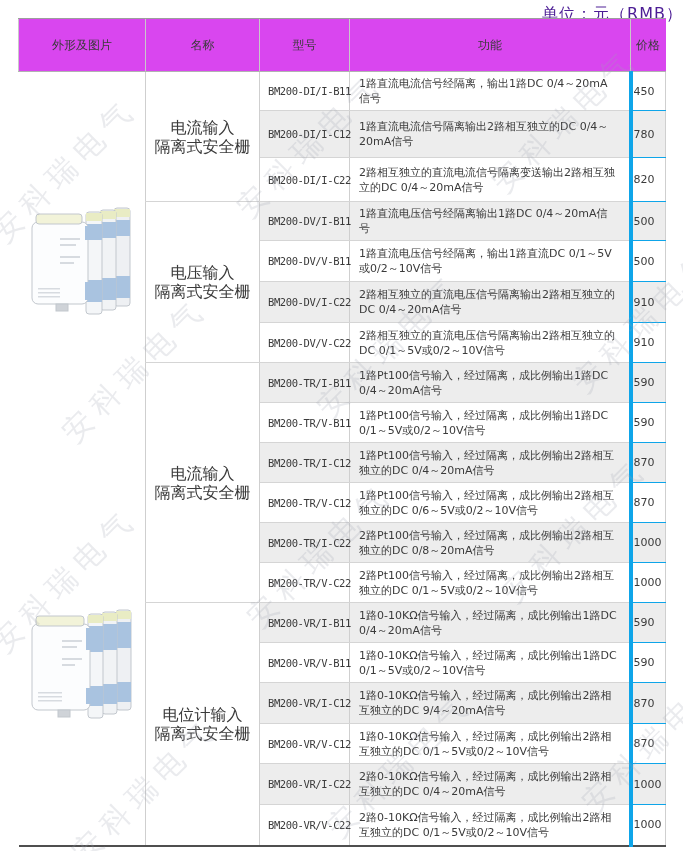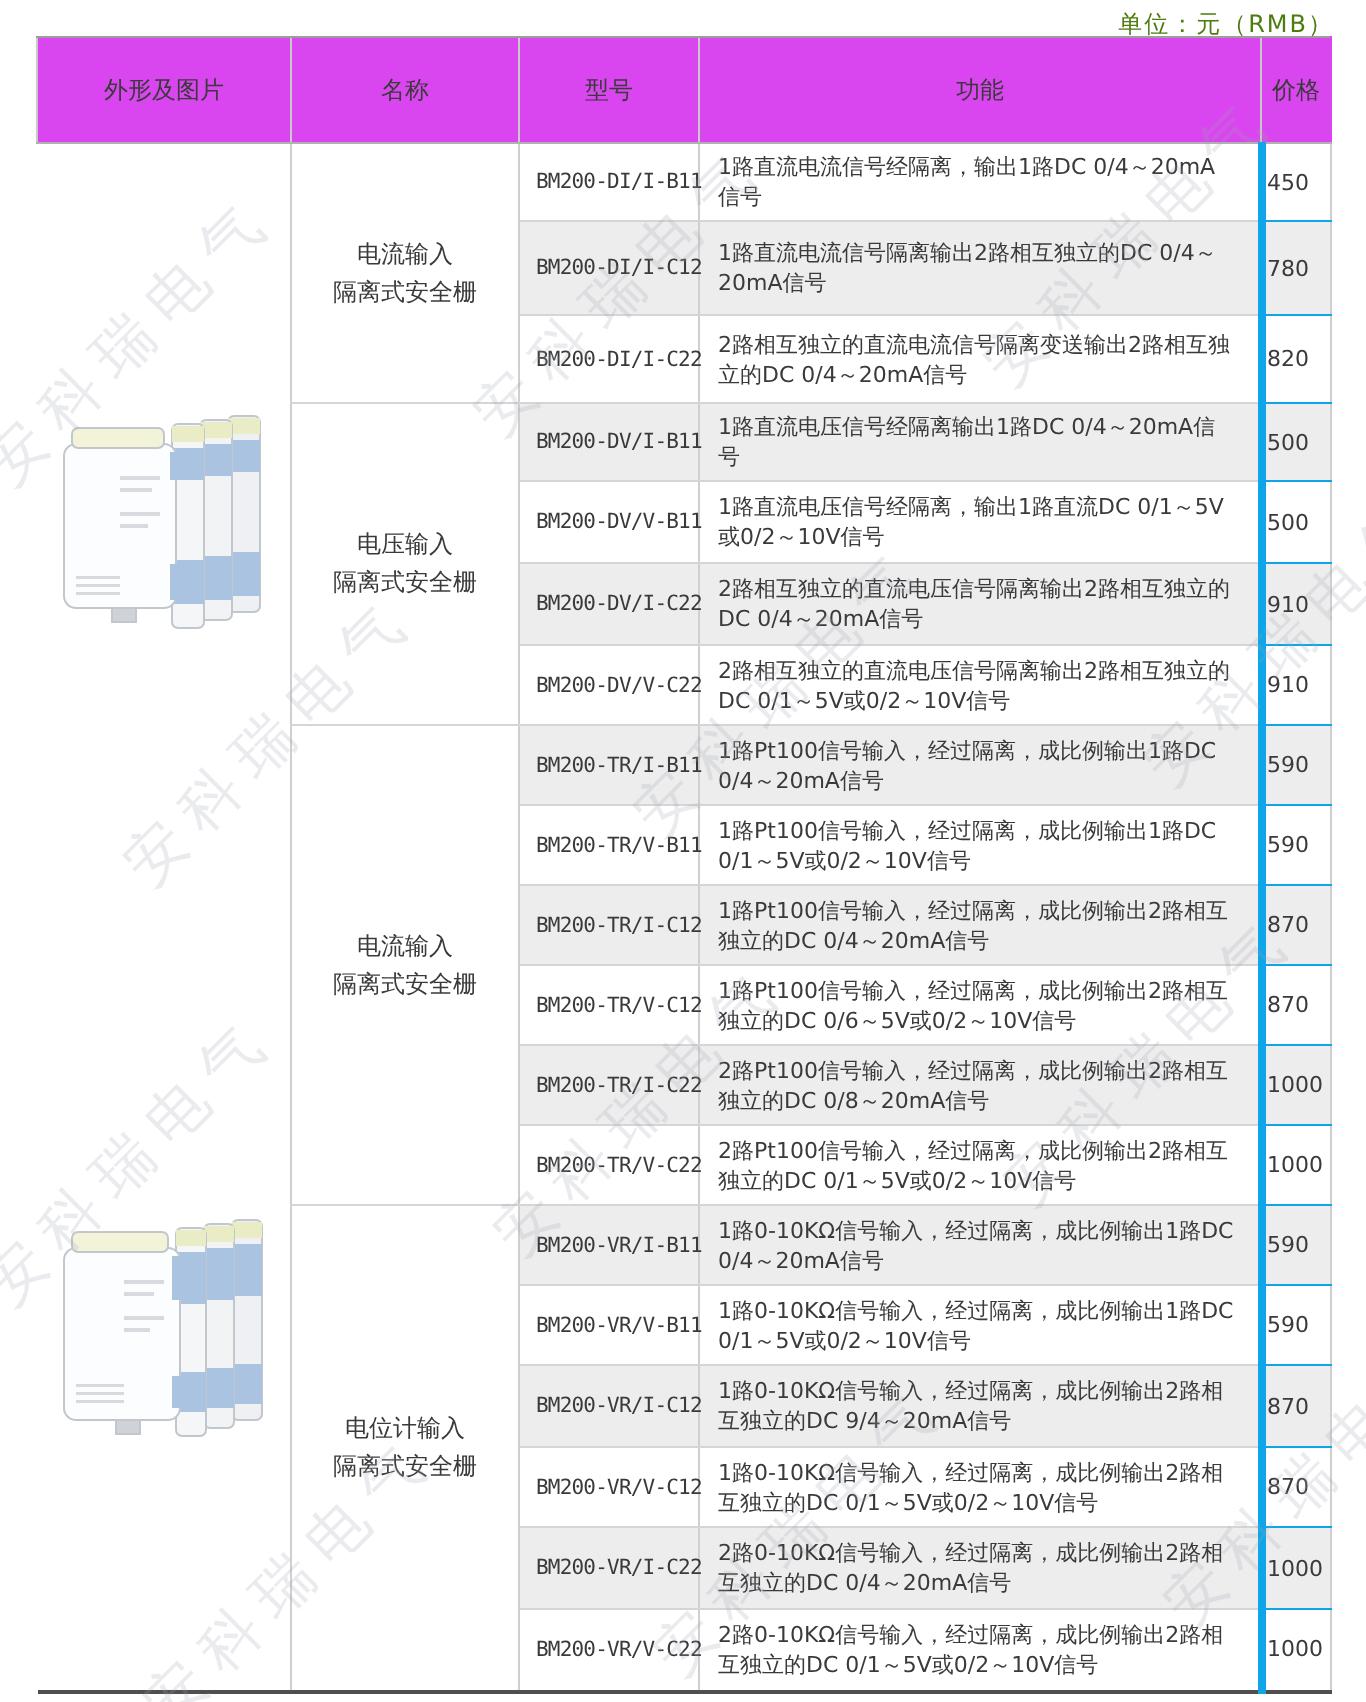--- a/index.html
+++ b/index.html
@@ -3,42 +3,42 @@
 <meta charset="utf-8">
 <style>
   html,body{margin:0;padding:0;}
   body{
     width:683px;height:851px;position:relative;overflow:hidden;
     background:#ffffff;color:#3c3c3c;
     font-family:"DejaVu Sans","Liberation Sans",sans-serif;
   }
   
   .unit-label{
-    position:absolute;top:4px;right:16px;
-    font-size:12px;color:#4d7c0f;letter-spacing:1px;
+    position:absolute;top:4px;right:0;
+    font-size:16px;color:#4c1d95;letter-spacing:1px;
   }
   
   .tbl-wrap{position:absolute;left:18px;top:18px;width:647px;z-index:1;}
   table.price-table{
     border-collapse:collapse;table-layout:fixed;width:647px;
     border-bottom:2px solid #4f4f4f;
   }
   thead th{
     font-size:12px;font-weight:normal;color:#3a3a3a;background:#d946ef;
     height:50px;text-align:center;
     border-top:1px solid #9d9d9d;border-bottom:1px solid #b2b2b2;
     border-left:1px solid #c9c9c9;
   }
   thead th:last-child{border-right:1px solid #d946ef;}
   td{vertical-align:middle;font-size:11px;color:#3a3a3a;}
   .cell-img{border:none;position:relative;background:#fff;}
   .cell-name{
     border-left:1px solid #cfcfcf;border-right:1px solid #cfcfcf;
     border-bottom:1px solid #d5d5d5;
-    text-align:center;font-size:12px;line-height:19px;background:#fff;
+    text-align:center;font-size:16px;line-height:19px;background:#fff;
   }
   .cell-model{
     border-right:1px solid #cfcfcf;border-bottom:1px solid #d5d5d5;
     padding:0 3px 0 8px;
     font-family:"DejaVu Sans Mono","Liberation Mono",monospace;
     font-size:10.5px;letter-spacing:-0.4px;white-space:nowrap;text-align:right;
   }
   .cell-func{
     border-right:4px solid #0ea5e9;border-bottom:1px solid #d5d5d5;
     padding:4px 10px 4px 9px;line-height:15px;text-align:left;

